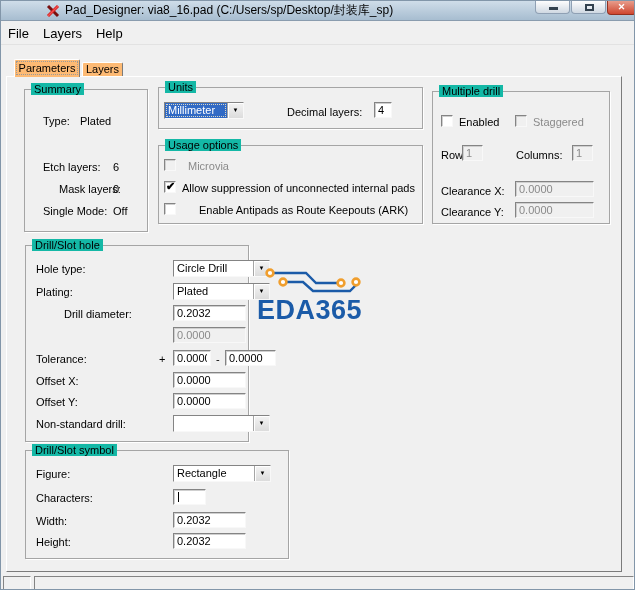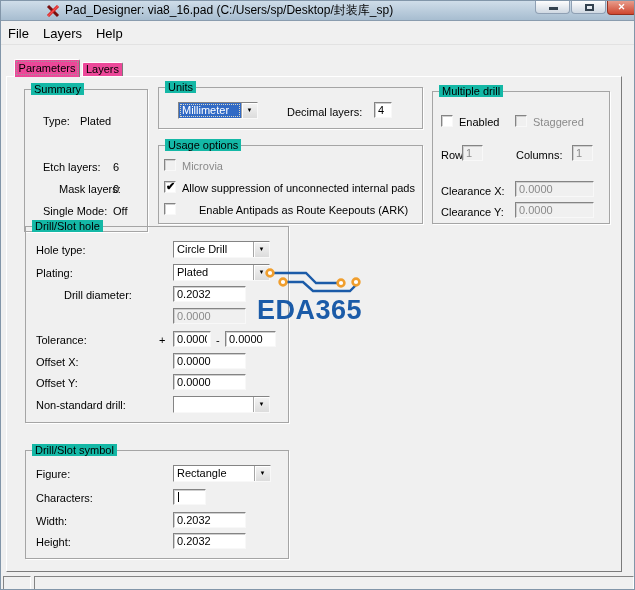--- a/index.html
+++ b/index.html
@@ -23,21 +23,21 @@
     font-weight:bold; text-align:center; line-height:13px; }
   .glyph-min { position:absolute; left:13px; top:6px; width:9px; height:3px; background:#33414e; }
   .glyph-max { position:absolute; left:13px; top:3px; width:9px; height:7px; border:2px solid #33414e; }
 
   
   .menubar { position:absolute; left:0; top:21px; width:635px; height:23px; background:#f0f0f0;
     border-bottom:1px solid #e2e2e2; display:flex; align-items:center; font-size:13px; }
   .menu-item { padding:2px 7px; }
 
   
-  .tab { position:absolute; background:#ec4899; border:1px solid #7b7b7b;
+  .tab { position:absolute; background:#fdba74; border:1px solid #7b7b7b;
     border-bottom:none; border-top-color:#fff; border-left-color:#fff;
     border-radius:2px 2px 0 0; text-align:center; }
   .tab.active { left:13px; top:58px; width:66px; height:18px; z-index:3; line-height:16px; }
   .tab.active .tab-label { outline:1px dotted #9a9a9a; padding:0 2px; }
   .tab.inactive { left:81px; top:61px; width:41px; height:15px; z-index:1; line-height:13px; }
 
   
   .tabpage { position:absolute; left:5px; top:75px; width:616px; height:496px; background:#f0f0f0;
     border:1px solid #7b7b7b; border-top-color:#fff; border-left-color:#fff; z-index:2; }
 
@@ -133,32 +133,32 @@
       <span class="lbl" style="left:18px; top:71px;">Etch layers:</span>
       <span class="lbl" style="left:88px; top:71px;">6</span>
       <span class="lbl" style="left:34px; top:93px;">Mask layers:</span>
       <span class="lbl" style="left:88px; top:93px;">0</span>
       <span class="lbl" style="left:18px; top:115px;">Single Mode:</span>
       <span class="lbl" style="left:88px; top:115px;">Off</span>
     </div>
 
     <div class="groupbox" style="left:151px; top:10px; width:265px; height:42px;">
       <span class="grouplabel">Units</span>
-      <div class="combo" style="left:19px; top:14px; width:80px;justify-content:space-between;">
+      <div class="combo" style="left:5px; top:14px; width:80px;justify-content:space-between;">
         <span class="combo-text focused">Millimeter</span>
         <span class="combo-btn">▼</span>
       </div>
       <span class="lbl" style="left:128px; top:18px;">Decimal layers:</span>
       <input class="field" style="left: 215px; top: 14px; width: 18px;" value="4">
     </div>
 
     <div class="groupbox" style="left:151px; top:68px; width:265px; height:79px;">
       <span class="grouplabel">Usage options</span>
       <span class="checkbox disabled" style="left:5px; top:13px;"></span>
-      <span class="lbl gray" style="left:23px; top:14px;">Microvia</span>
+      <span class="lbl gray" style="left:29px; top:14px;">Microvia</span>
       <span class="checkbox" style="left:5px; top:35px;">
         <span class="checkmark">✔</span>
       </span>
       <span class="lbl" style="left:23px; top:36px;">Allow suppression of unconnected internal pads</span>
       <span class="checkbox" style="left:5px; top:57px;"></span>
       <span class="lbl" style="left:23px; top:58px;padding-left:17px;">Enable Antipads as Route Keepouts (ARK)</span>
     </div>
 
     <div class="groupbox" style="left:425px; top:14px; width:178px; height:133px;">
       <span class="grouplabel">Multiple drill</span>
@@ -169,21 +169,21 @@
       <span class="lbl" style="left:8px; top:57px;">Rows:</span>
       <input class="field disabled" style="left: 29px; top: 53px; width: 21px;" value="1">
       <span class="lbl" style="left:83px; top:57px;">Columns:</span>
       <input class="field disabled" style="left: 139px; top: 53px; width: 21px;" value="1">
       <span class="lbl" style="left:8px; top:93px;">Clearance X:</span>
       <input class="field disabled" style="left: 82px; top: 89px; width: 79px;" value="0.0000">
       <span class="lbl" style="left:8px; top:114px;">Clearance Y:</span>
       <input class="field disabled" style="left: 82px; top: 110px; width: 79px;" value="0.0000">
     </div>
 
-    <div class="groupbox" style="left:18px; top:149px; width:264px; height:197px;">
+    <div class="groupbox" style="left:18px; top:168px; width:224px; height:197px;">
       <span class="grouplabel">Drill/Slot hole</span>
       <span class="lbl" style="left:10px; top:17px;">Hole type:</span>
       <div class="combo" style="left:147px; top:14px; width:97px;">
         <span class="combo-text">Circle Drill</span>
         <span class="combo-btn">▼</span>
       </div>
       <span class="lbl" style="left:10px; top:40px;">Plating:</span>
       <div class="combo" style="left:147px; top:37px; width:97px;">
         <span class="combo-text">Plated</span>
         <span class="combo-btn">▼</span>

